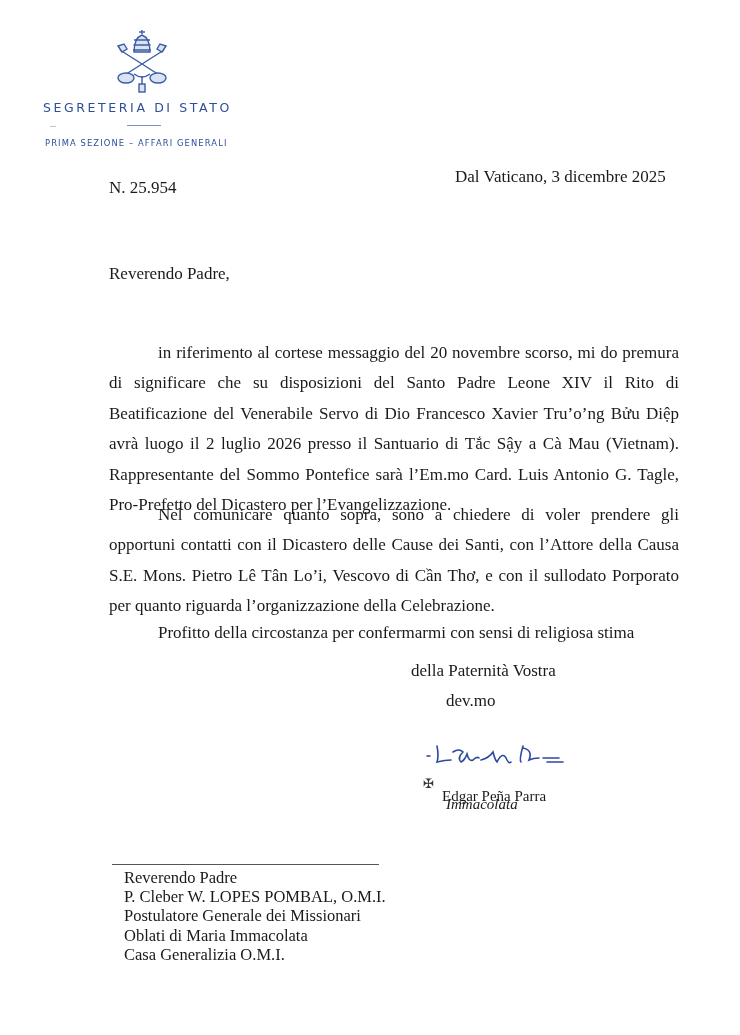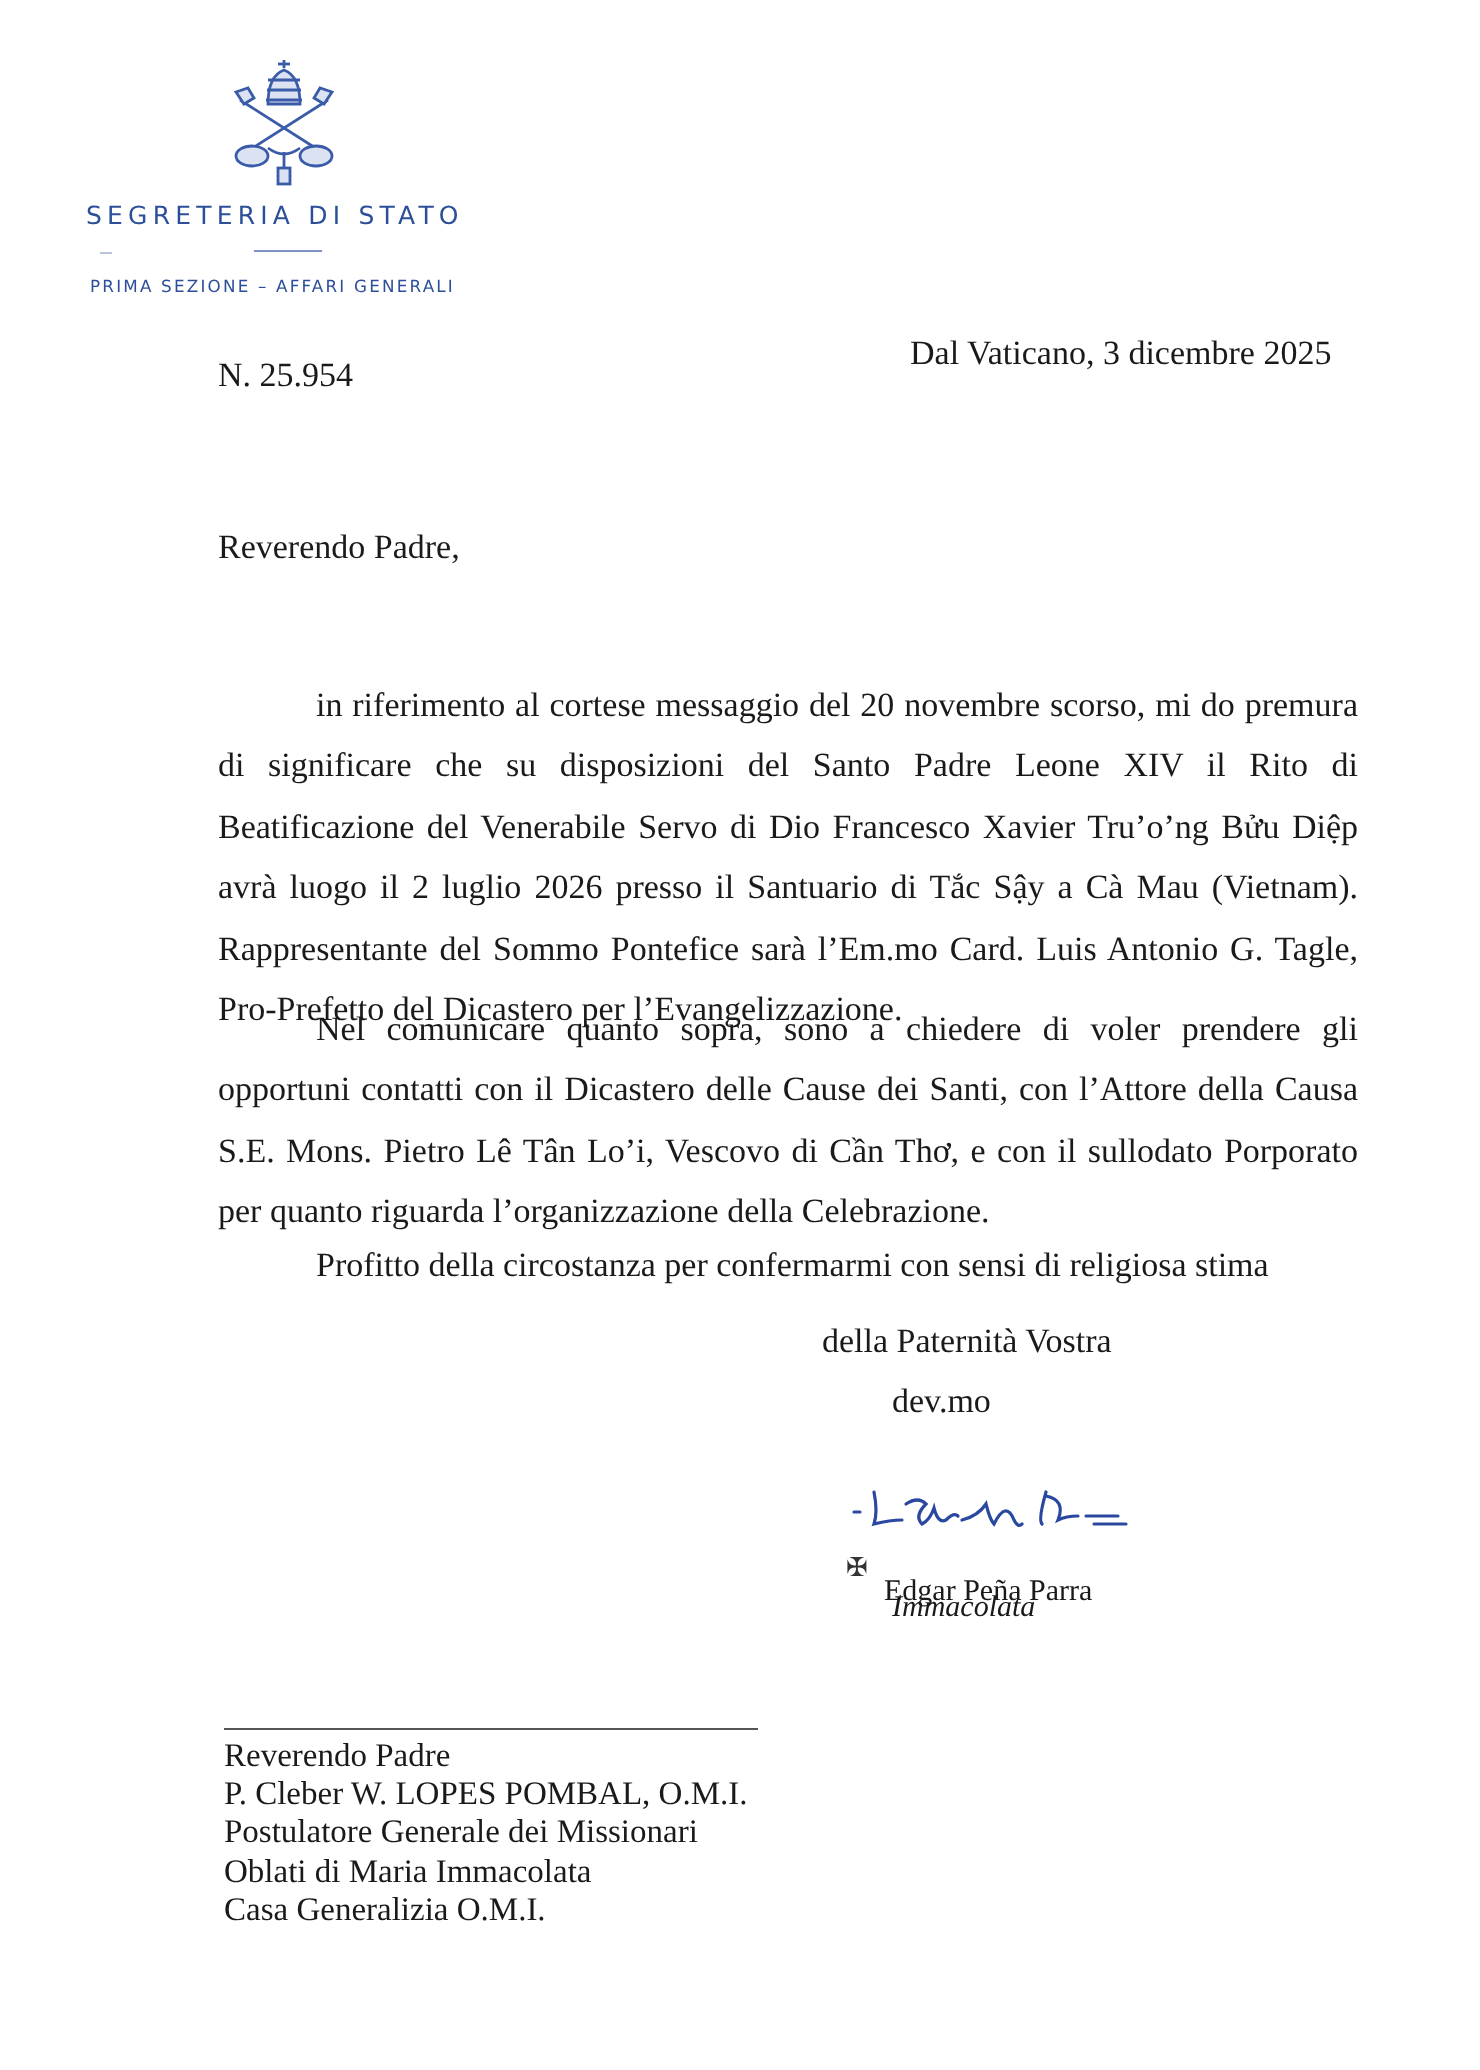--- a/index.html
+++ b/index.html
@@ -19,21 +19,21 @@
   .p2 { top:500px; }
   .p3 { left:158px; top:623px; font-size:17px; }
   .close1 { left:411px; top:661px; font-size:17px; }
   .close2 { left:446px; top:691px; font-size:17px; }
   .sig { left:425px; top:738px; width:145px; height:36px; }
   .cross { left:423px; top:776px; font-size:13px; color:#333; }
   .signame { left:442px; top:776px; font-size:15px;margin-top:12px; }
   .sigtitle { left:446px; top:796px; font-size:15px; font-style:italic; }
   .addrrule { left:112px; top:864px; width:267px; height:1px; background:#555; }
   .addr { left:112px; top:868px; font-size:16.5px; line-height:19.2px; }
-  .addr div { white-space:nowrap; }
+  .addr div { white-space:nowrap;margin-left:12px; }
 </style>
 </head>
 <body>
 
 <div class="abs emblem">
   <svg width="60" height="68" viewBox="0 0 60 68">
     <g fill="none" stroke="#3a5ca8" stroke-width="1.4">
 
       <path d="M30 2 l0 4"></path>
       <path d="M27 4 h6"></path>

